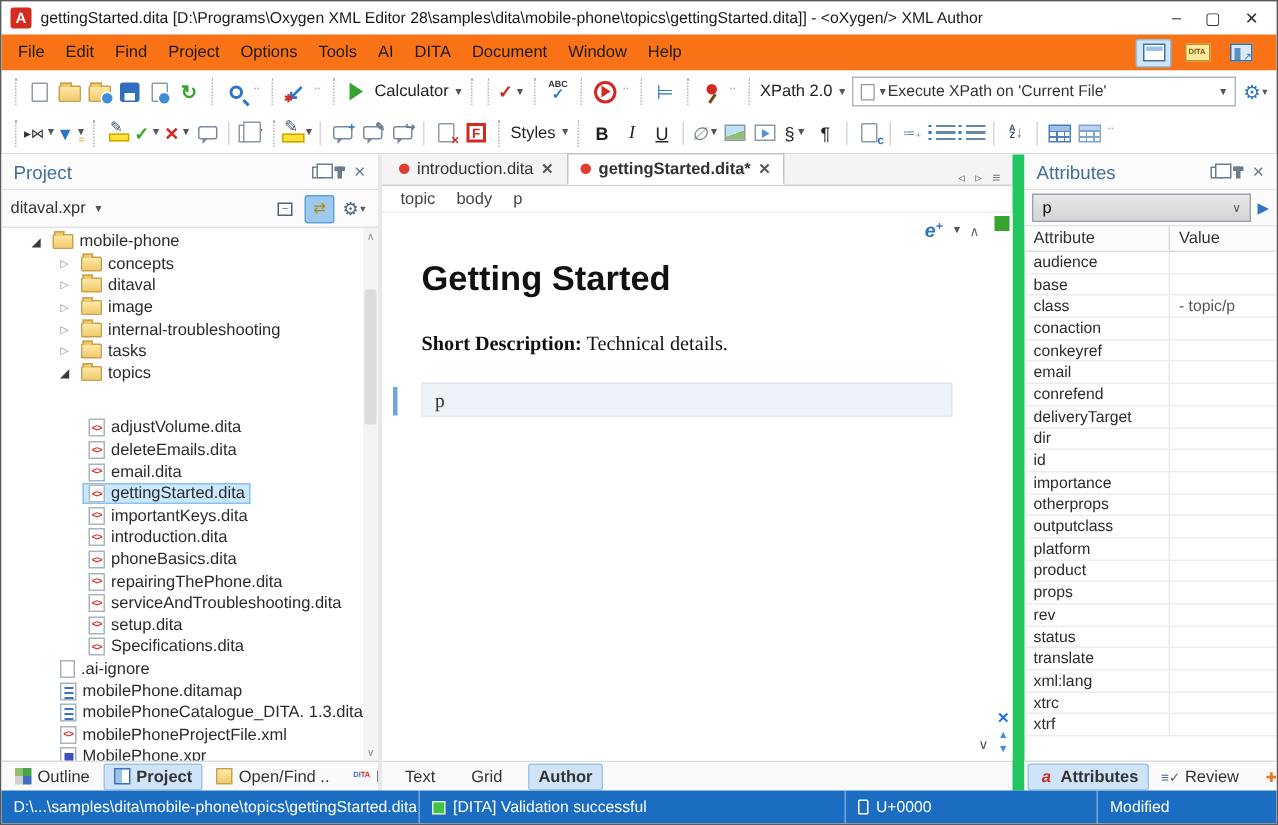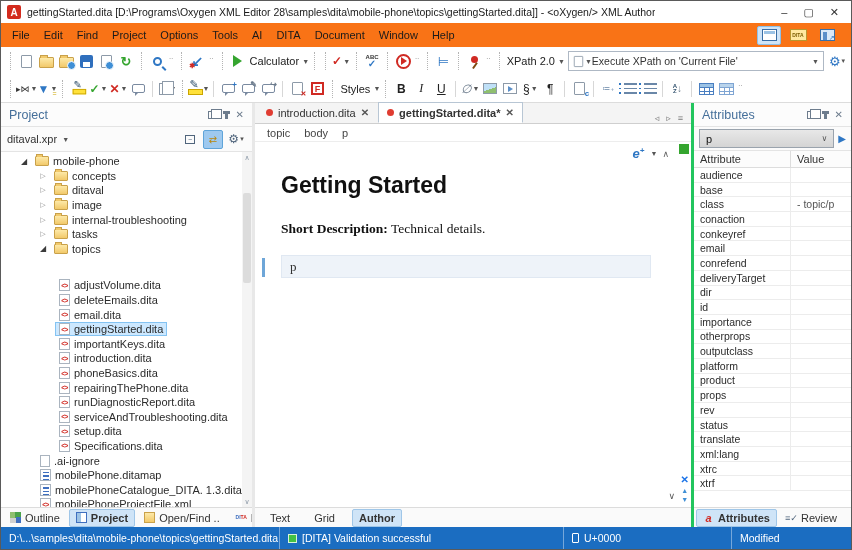--- a/index.html
+++ b/index.html
@@ -72,21 +72,21 @@
 .ic-az{font-size:6px;font-weight:bold;color:#33536e;line-height:5px;text-align:center}
 .xpath-combo{display:flex;align-items:center;height:20px;border:1px solid #aeb8c4;background:#fff;width:258px;margin:0 3px;padding:0 4px;color:#444}
 .xpath-combo .qtext{flex:1;color:#333;font-size:10.5px;white-space:nowrap;overflow:hidden}
 .more{color:#a0a0a0;font-size:8px;letter-spacing:1px;margin:0 2px;transform:translateY(-6px)}
 
 
 .main{flex:1;display:flex;min-height:0;background:#f2f2f2}
 .panel{background:#fff;display:flex;flex-direction:column;min-height:0}
 .left{width:254px;flex:0 0 auto;border-right:3px solid #e8e8e8}
 .center{flex:1;min-width:0}
-.right{width:160px;flex:0 0 auto;border-left:3px solid #22c55e}
+.right{width:176px;flex:0 0 auto;border-left:8px solid #22c55e}
 .panel-header{height:24px;display:flex;align-items:center;padding:0 8px;color:#456f9a;font-size:12.5px;background:#fcfcfc;border-bottom:1px solid #e4e4e4}
 .ph-icons{margin-left:auto;display:flex;gap:8px;color:#6d7c8d;font-size:10px;align-items:center}
 .float-ic{width:9px;height:8px;border:1px solid #6d7c8d;position:relative;display:inline-block}
 .float-ic::before{content:"";position:absolute;left:2px;top:-3px;width:9px;height:8px;border:1px solid #6d7c8d;background:#fff}
 .pin-ic{width:3px;height:8px;background:#6d7c8d;display:inline-block;position:relative}
 .pin-ic::before{content:"";position:absolute;top:0;left:-2px;width:7px;height:3px;background:#6d7c8d}
 
 
 .proj-toolbar{height:25px;display:flex;align-items:center;padding:0 6px;border-bottom:1px solid #e4e4e4;background:#fbfbfb}
 .proj-sel{display:flex;align-items:center;gap:4px;color:#333}
@@ -549,27 +549,20 @@
               <span style="width: 0px;"></span>
               <span class="titem">
                 <span class="fi fi-dita">&lt;&gt;</span>
                 <span class="tree-label">repairingThePhone.dita</span>
               </span>
             </div>
             <div class="tree-row" style="padding-left: 54px;">
               <span style="width: 0px;"></span>
               <span class="titem">
                 <span class="fi fi-dita">&lt;&gt;</span>
-                <span class="tree-label">runDiagnosticReport.dita</span>
-              </span>
-            </div>
-            <div class="tree-row" style="padding-left: 54px;">
-              <span style="width: 0px;"></span>
-              <span class="titem">
-                <span class="fi fi-dita">&lt;&gt;</span>
                 <span class="tree-label">serviceAndTroubleshooting.dita</span>
               </span>
             </div>
             <div class="tree-row" style="padding-left: 54px;">
               <span style="width: 0px;"></span>
               <span class="titem">
                 <span class="fi fi-dita">&lt;&gt;</span>
                 <span class="tree-label">setup.dita</span>
               </span>
             </div>

